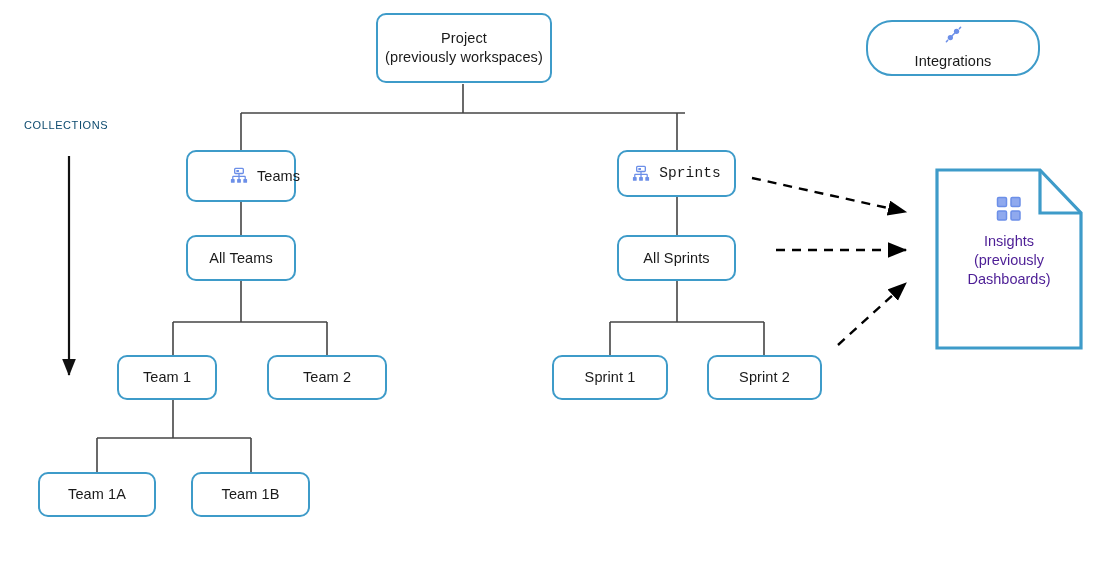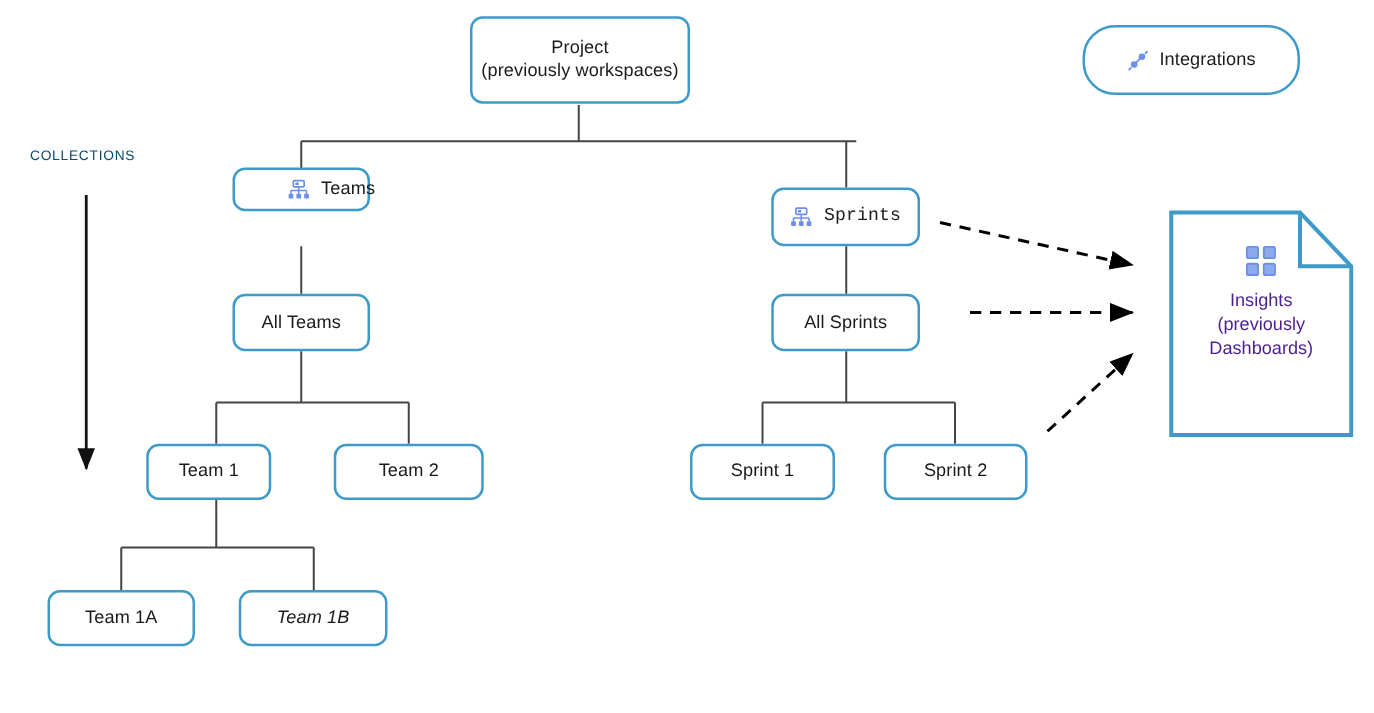--- a/index.html
+++ b/index.html
@@ -38,20 +38,21 @@
     font-size: 14.5px;
     line-height: 19px;
     text-align: center;
     letter-spacing: 0.1px;
   }
   .node .label {
     white-space: pre-line;
   }
   .node.pill {
     border-radius: 26px;
+    flex-direction: column;
   }
   .node.with-icon {
     gap: 9px;
   }
   .icon-hier {
     display: inline-block;
     width: 18px;
     height: 18px;
     flex: 0 0 18px;
   }
@@ -154,21 +155,21 @@
           <circle cx="13.6" cy="6.3" r="3.1" fill="#6C8FE8" stroke="none"></circle>
           <path d="M8.3 11.6 L11.6 8.3"></path>
           <path d="M3.1 16.9 L1.6 18.4"></path>
           <path d="M16.9 3.1 L18.4 1.6"></path>
         </g>
       </svg>
     </span>
     <span class="label">Integrations</span>
   </div>
 
-  <div class="node with-icon" style="left:186px; top:134px; width:110px; height:35px;padding-left:48px;">
+  <div class="node with-icon" style="left:186px; top:150px; width:110px; height:52px;padding-left:48px;">
     <span class="icon-hier">
       <svg viewBox="0 0 20 20" width="18" height="18" xmlns="http://www.w3.org/2000/svg">
         <g fill="#6C8FE8" stroke="none">
           <rect x="5.2" y="1.6" width="9.6" height="5.6" rx="1" fill="none" stroke="#6C8FE8" stroke-width="1.5"></rect>
           <rect x="7.0" y="3.3" width="3.0" height="2.2" rx="0.4"></rect>
           <rect x="1.0" y="13.4" width="4.2" height="4.2" rx="0.7"></rect>
           <rect x="7.9" y="13.4" width="4.2" height="4.2" rx="0.7"></rect>
           <rect x="14.8" y="13.4" width="4.2" height="4.2" rx="0.7"></rect>
         </g>
         <g stroke="#6C8FE8" stroke-width="1.4" fill="none">
@@ -226,21 +227,21 @@
   </div>
 
   <div class="node" style="left:707px; top:355px; width:115px; height:45px;">
     <span class="label">Sprint 2</span>
   </div>
 
   <div class="node" style="left:38px; top:472px; width:118px; height:45px;">
     <span class="label">Team 1A</span>
   </div>
 
-  <div class="node" style="left:191px; top:472px; width:119px; height:45px;font-style:italic;">
+  <div class="node" style="left:191px; top:472px; width:119px; height:45px;">
     <span class="label">Team 1B</span>
   </div>
 
   <div class="doc-shape" style="left:935px; top:168px;">
     <svg width="148" height="182" viewBox="0 0 148 182" xmlns="http://www.w3.org/2000/svg">
       <path d="M2,2 L105,2 L146,45 L146,180 L2,180 Z" fill="#ffffff" stroke="#3E9BC9" stroke-width="3.2" stroke-linejoin="miter"></path>
       <path d="M105,2 L105,45 L146,45" fill="none" stroke="#3E9BC9" stroke-width="3.2"></path>
     </svg>
   </div>
 

